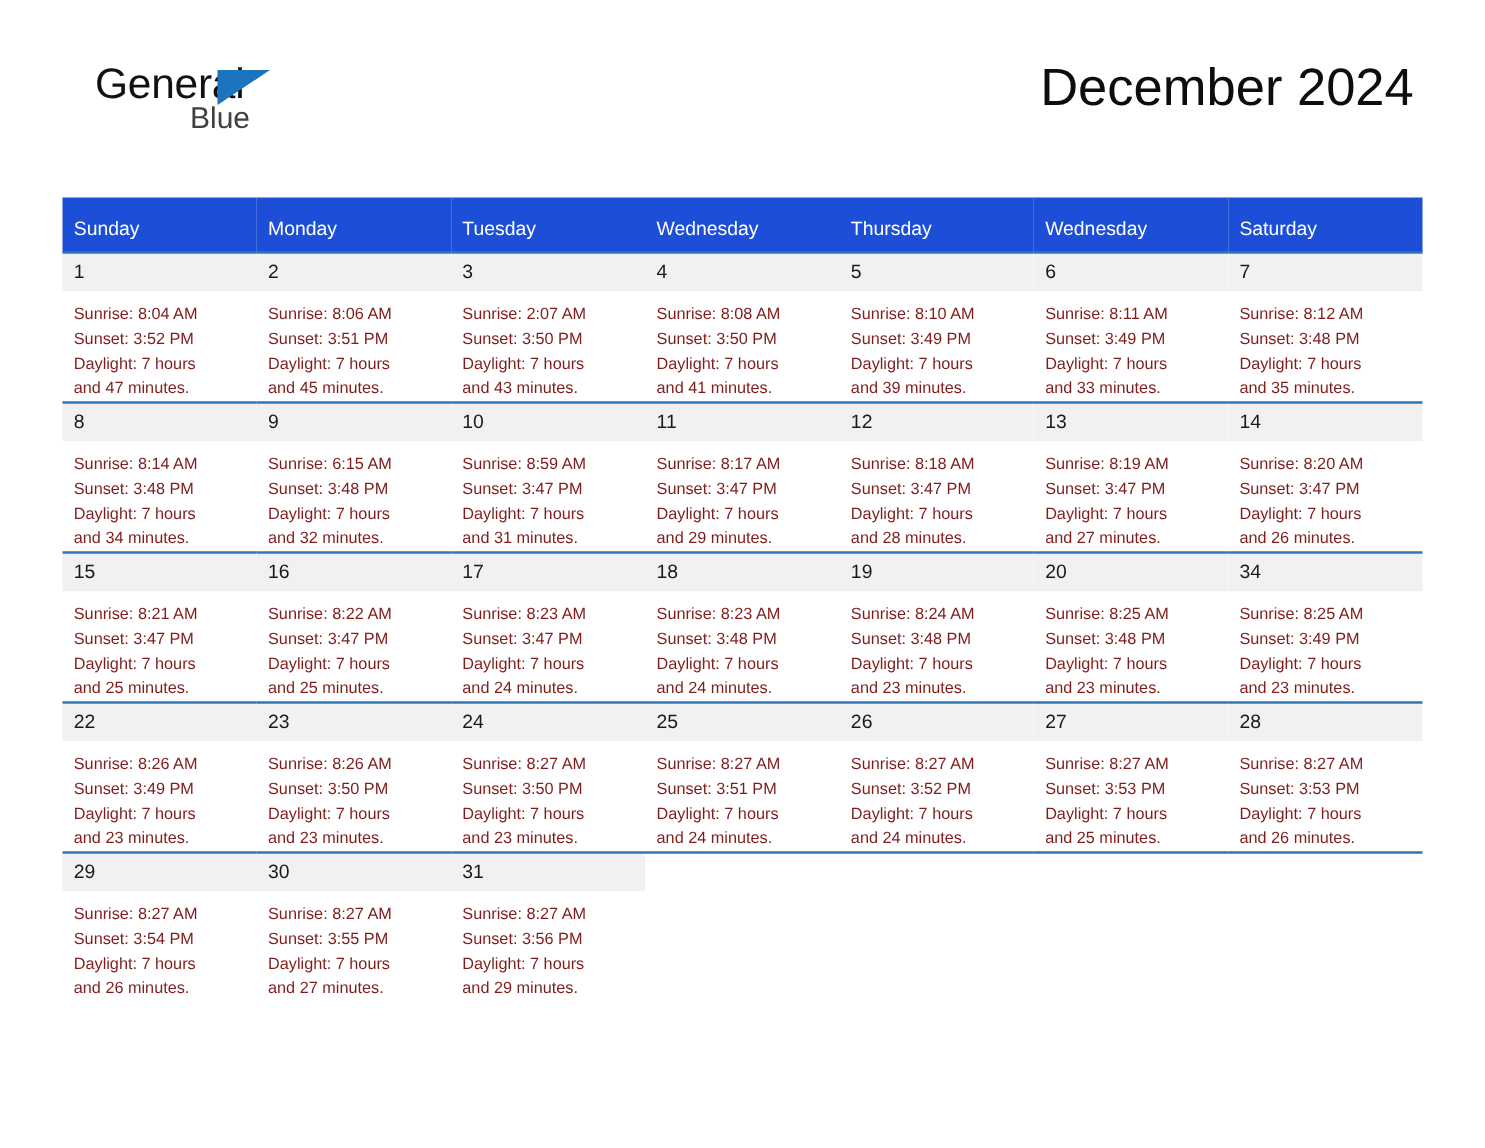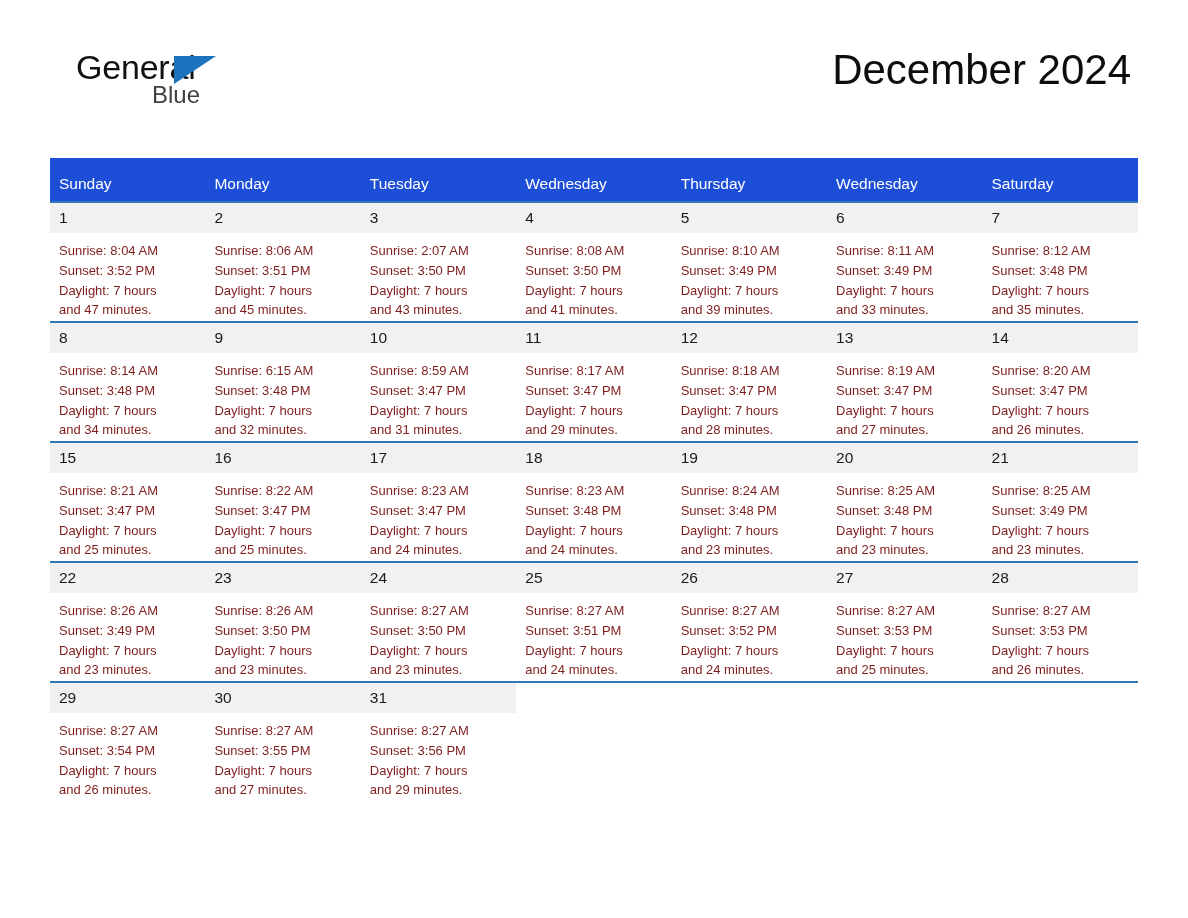--- a/index.html
+++ b/index.html
@@ -343,21 +343,21 @@
             <td class="daycell">
               <div class="daynum">20</div>
               <div class="info">
                 <div>Sunrise: 8:25 AM</div>
                 <div>Sunset: 3:48 PM</div>
                 <div>Daylight: 7 hours</div>
                 <div>and 23 minutes.</div>
               </div>
             </td>
             <td class="daycell">
-              <div class="daynum">21</div>
+              <div class="daynum">34</div>
               <div class="info">
                 <div>Sunrise: 8:25 AM</div>
                 <div>Sunset: 3:49 PM</div>
                 <div>Daylight: 7 hours</div>
                 <div>and 23 minutes.</div>
               </div>
             </td>
           </tr>
           <tr>
             <td class="daycell">

